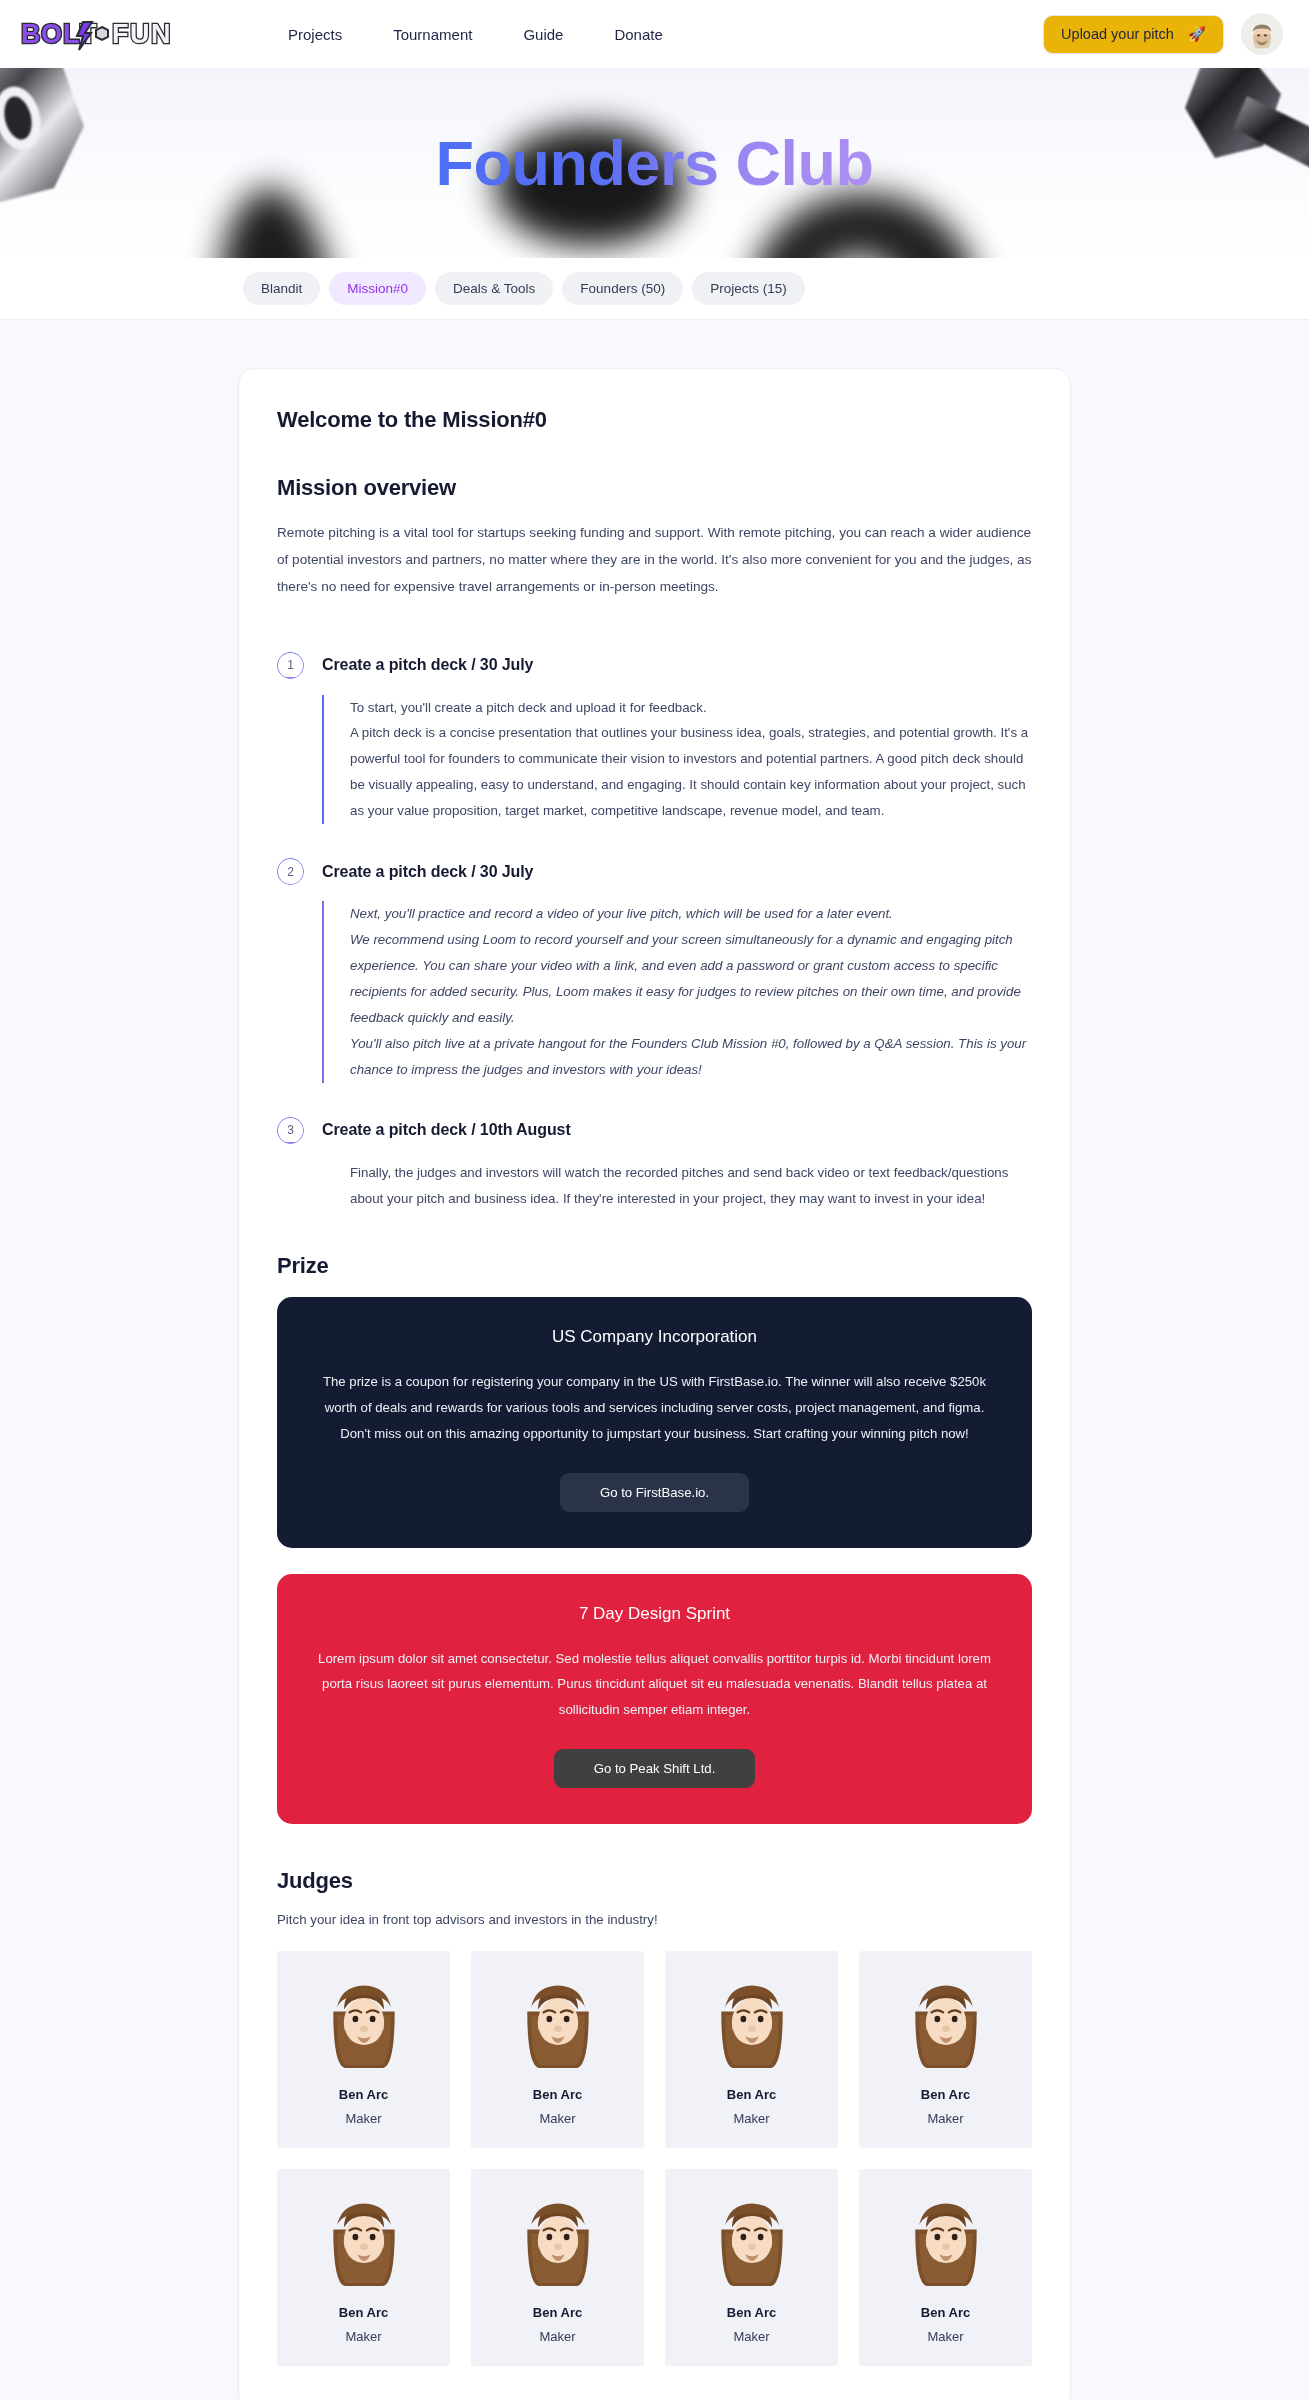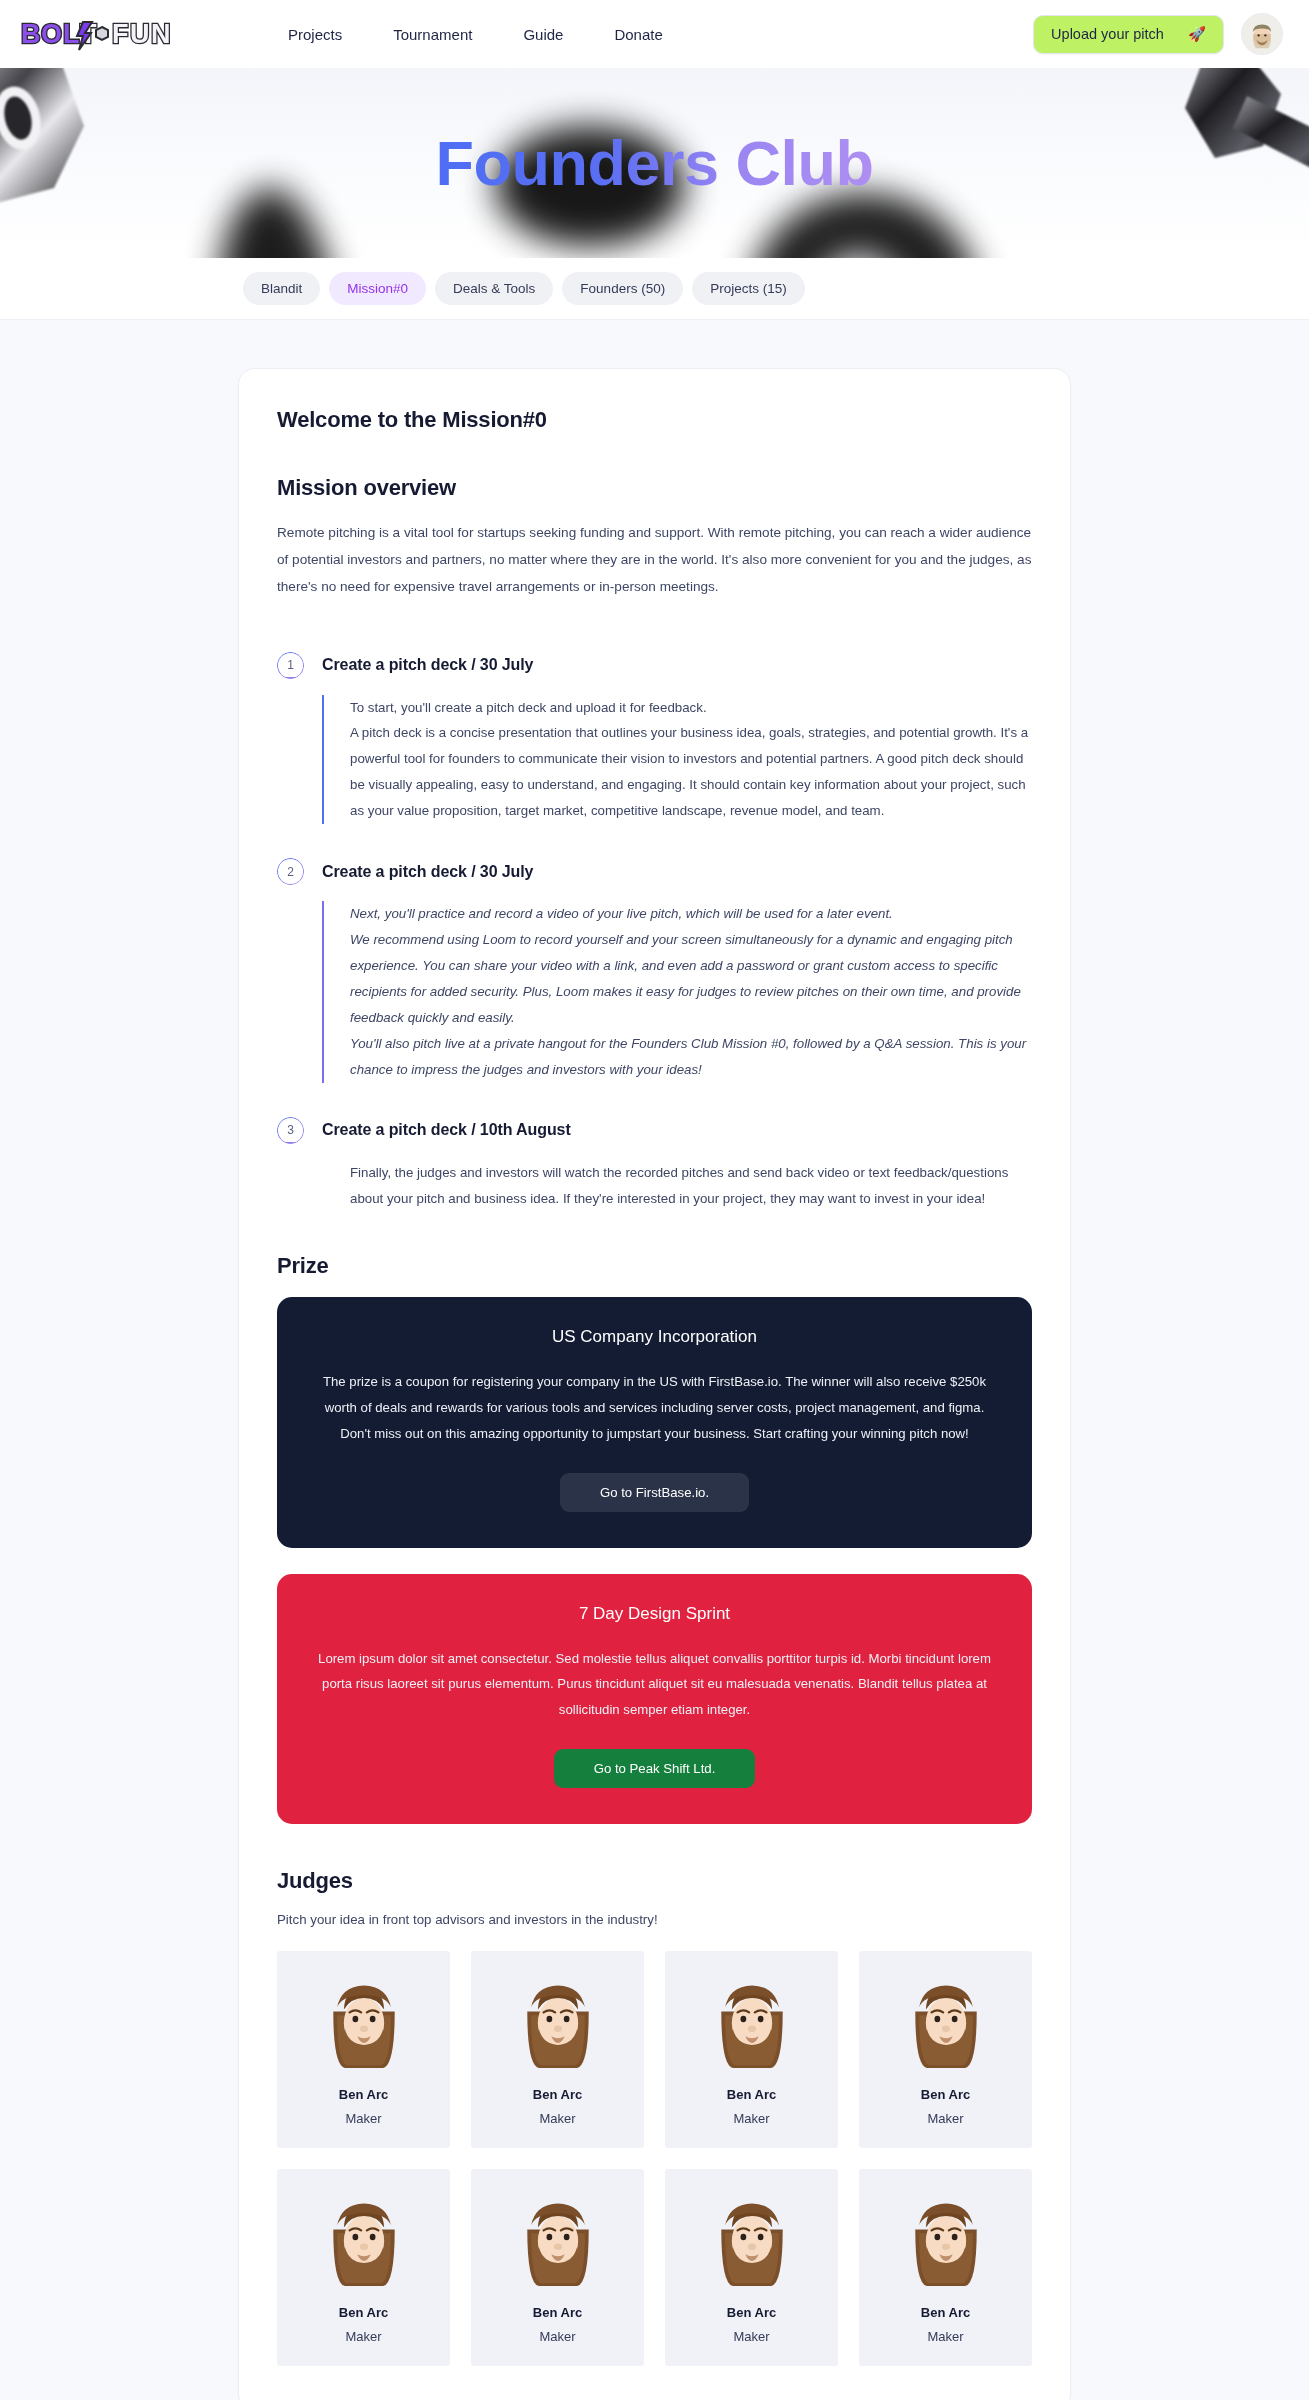--- a/index.html
+++ b/index.html
@@ -32,30 +32,30 @@
     color: #1f2544;
     font-weight: 400;
     cursor: pointer;
     white-space: nowrap;
   }
 
   .nav-right { margin-left: auto; display: flex; align-items: center; gap: 17px; }
   .upload-btn {
     border: 1px solid #e4e6ef;
     border-radius: 10px;
-    background: #bef264;
+    background: #eab308;
     padding: 10px 17px;
     font-size: 14.5px;
     color: #1f2544;
     font-family: "Liberation Sans", sans-serif;
     cursor: pointer;
     white-space: nowrap;
     display: flex;
     align-items: center;
-    gap: 24px;
+    gap: 14px;
     box-shadow: 0 1px 2px rgba(20,25,60,0.04);
   }
   .avatar-btn {
     width: 42px; height: 42px;
     border-radius: 50%;
     overflow: hidden;
     background: #efeee8;
     display: flex; align-items: center; justify-content: center;
     cursor: pointer;
     border: 1px solid #eceaf2;
@@ -231,21 +231,21 @@
   .prize-btn {
     border: none;
     border-radius: 9px;
     padding: 12px 40px;
     font-size: 13.2px;
     color: #ffffff;
     cursor: pointer;
     font-family: "Liberation Sans", sans-serif;
   }
   .prize-dark .prize-btn { background: #2b3349; }
-  .prize-red .prize-btn  { background: #15803d; }
+  .prize-red .prize-btn  { background: #404040; }
 
   
   .judges-head { margin-top: 44px; }
   .judges-sub { font-size: 13.3px; color: #3e4665; margin-top: 14px; }
   .judges-grid {
     margin-top: 24px;
     display: grid;
     grid-template-columns: repeat(4, 1fr);
     gap: 21px;
   }

